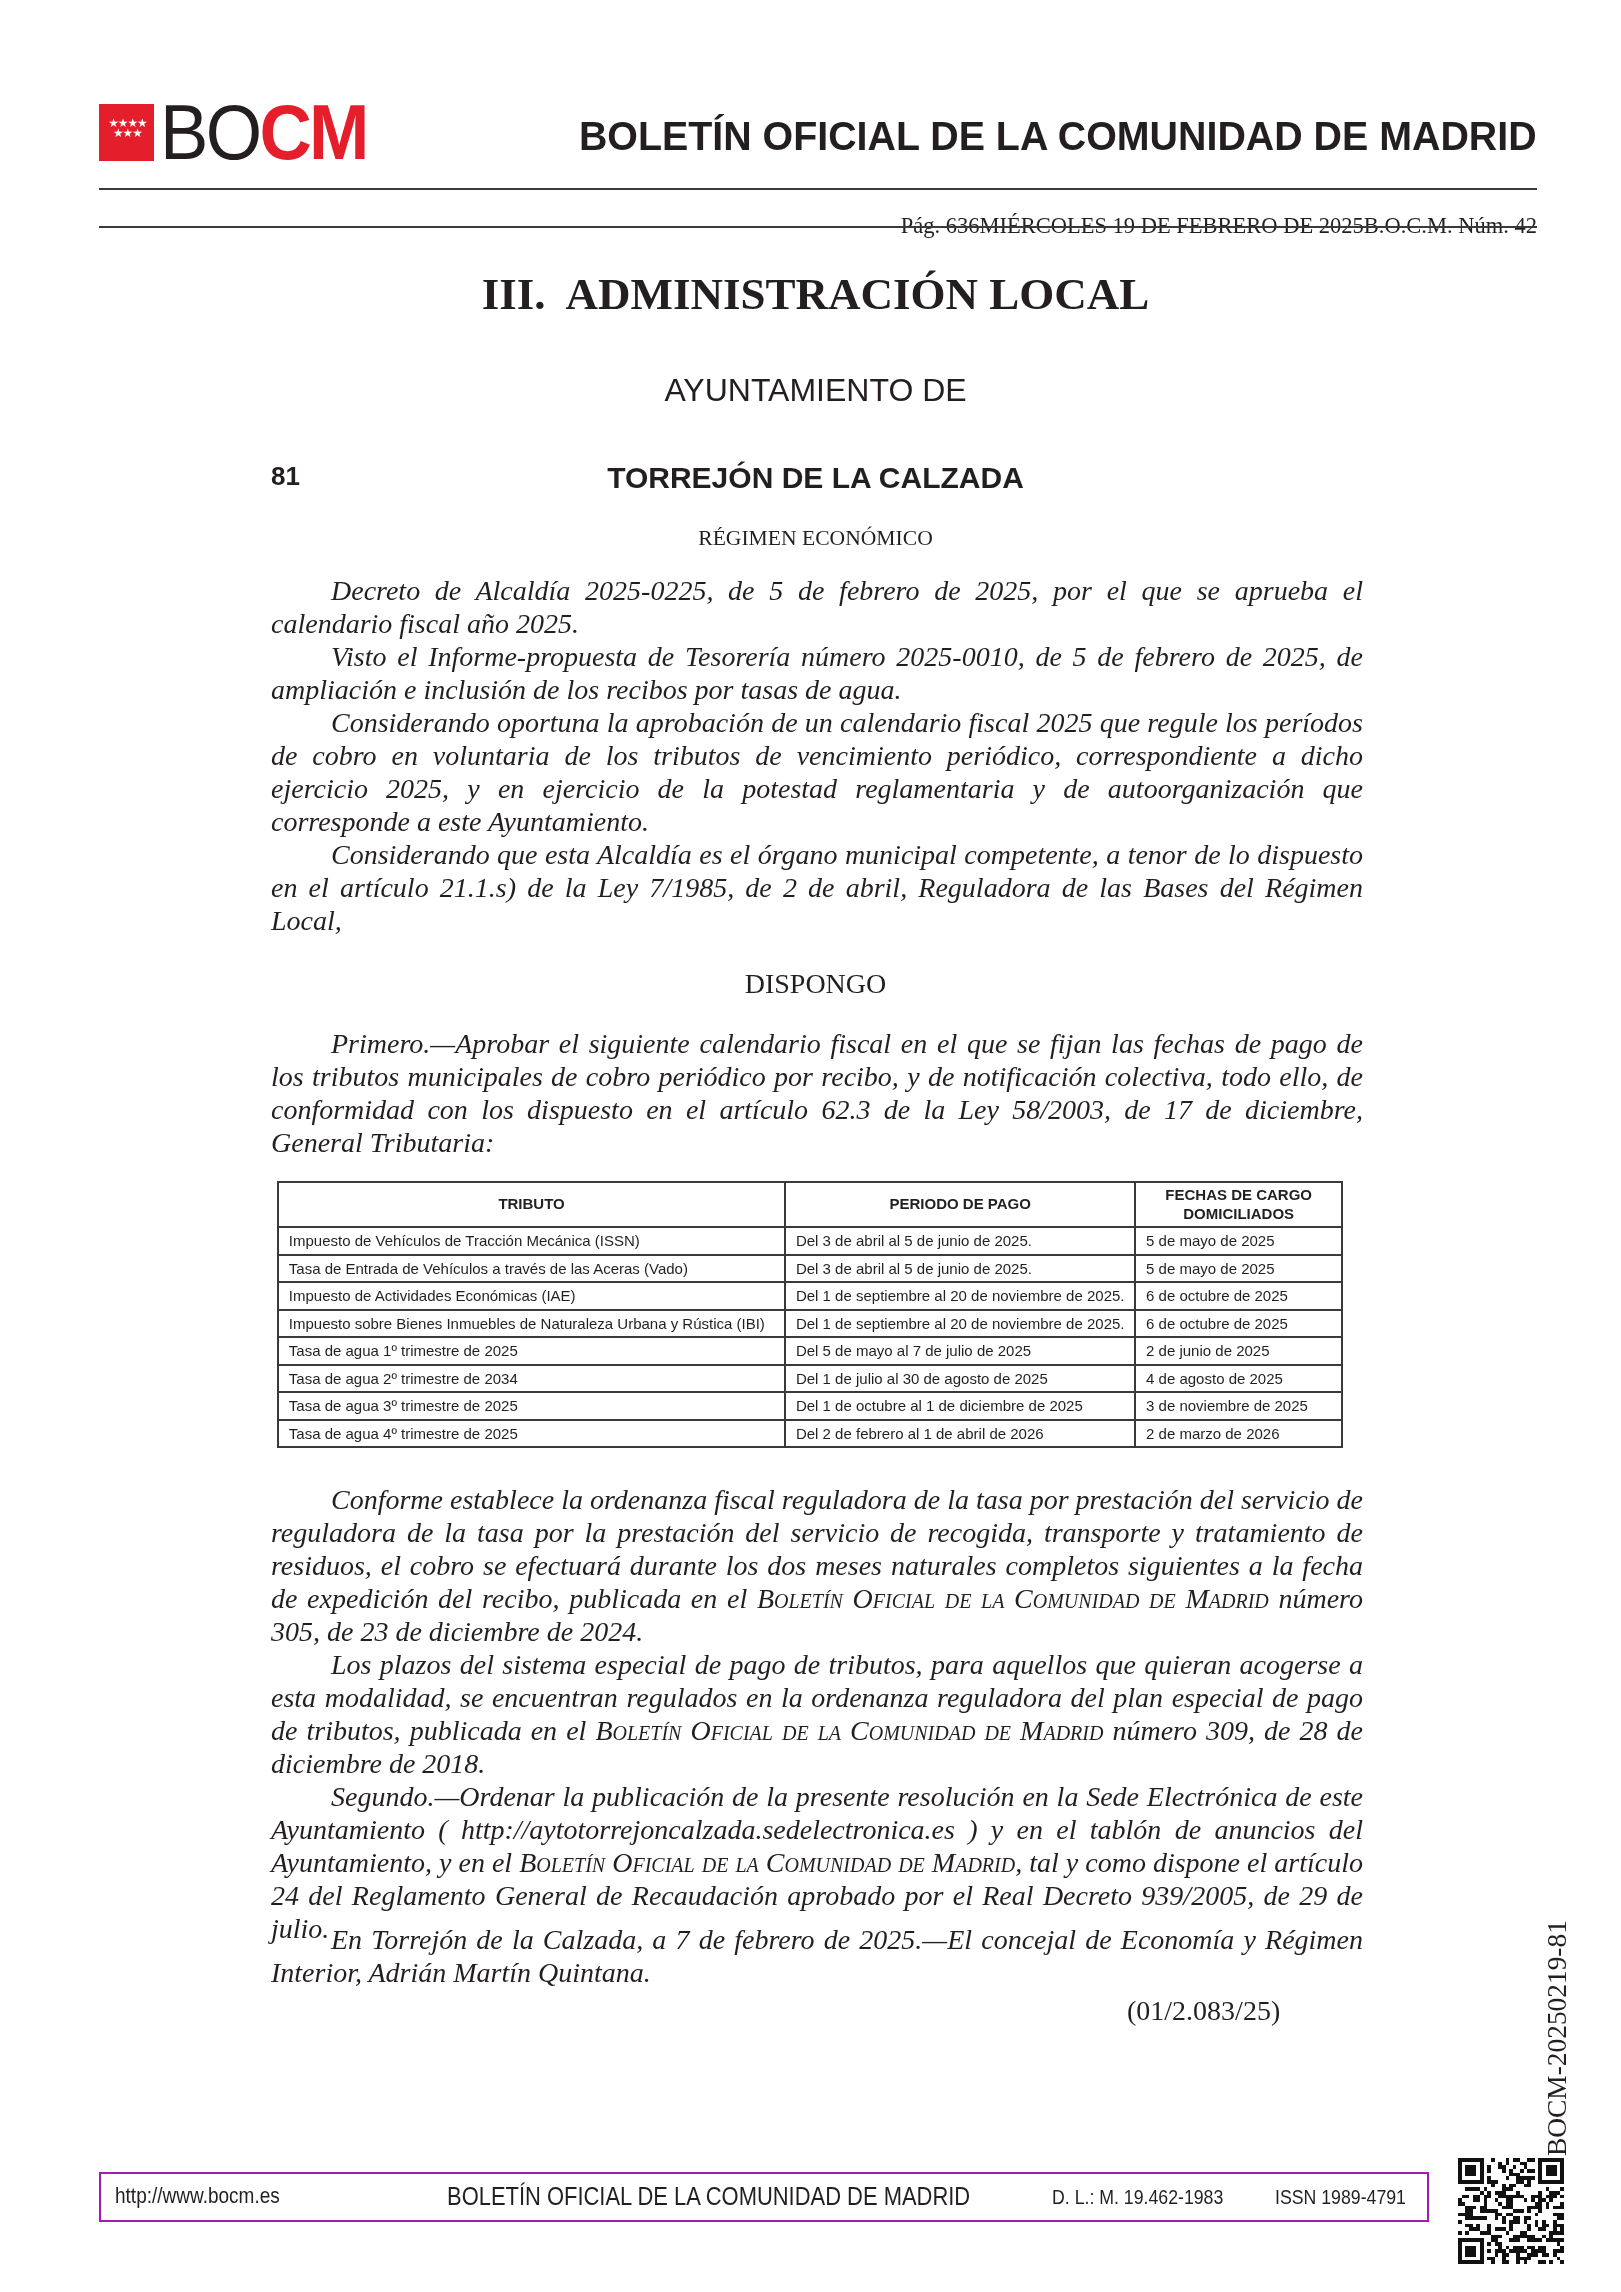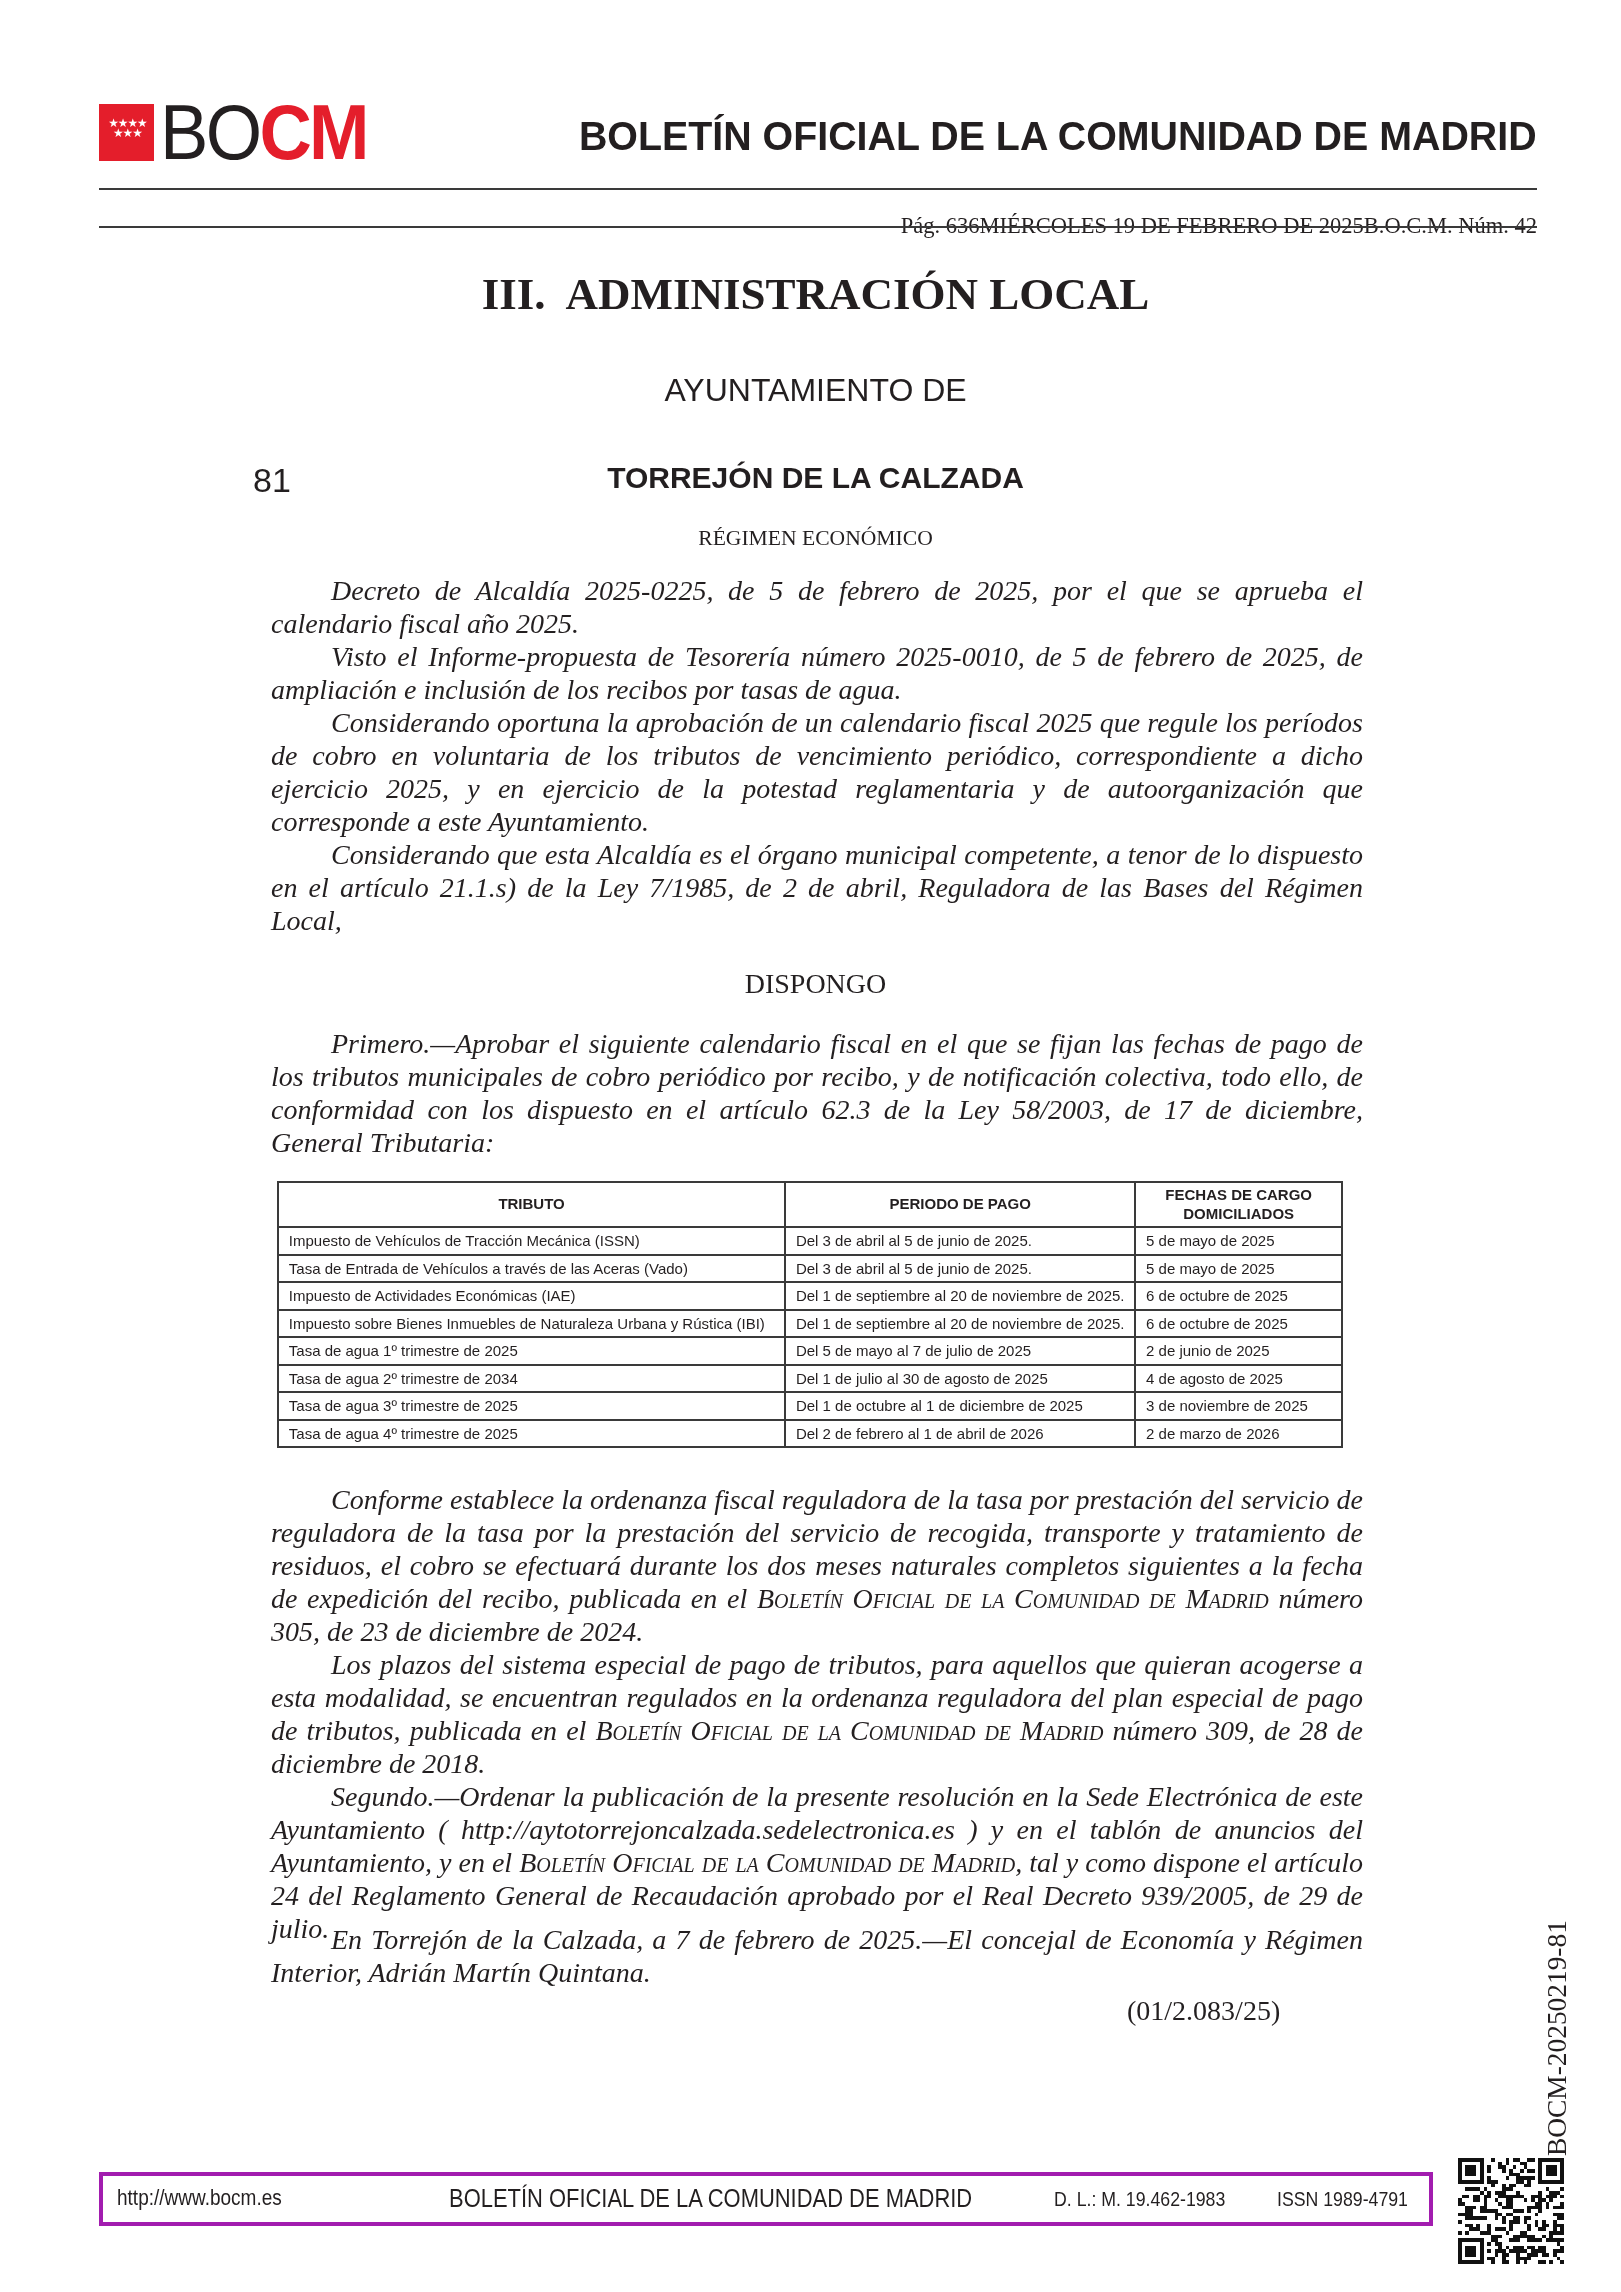--- a/index.html
+++ b/index.html
@@ -19,21 +19,21 @@
     #header-title { right: 84px; top: 113px; font-size: 41px; font-weight: bold; letter-spacing: 0px; white-space: nowrap; transform: scaleX(0.96); transform-origin: right center; }
 
     .rule { left: 99px; width: 1438px; height: 0; border-top: 2.9px solid #3a3a3a; }
     #rule-top { top: 188px; }
     #rule-bottom { top: 226px; }
 
     #dateline { left: 99px; width: 1438px; top: 211px; height: 29px; display: flex; justify-content: flex-end; align-items: center; font-size: 22.5px; }
 
     #section-title { left: 0; width: 1631px; top: 268px; text-align: center; font-size: 45px; font-weight: bold; }
     #ayuntamiento-label { left: 0; width: 1631px; top: 372px; text-align: center; font-size: 32px; }
-    #notice-number { left: 253px; top: 461px; font-size: 34px; font-weight: normal; }
+    #notice-number { left: 271px; top: 461px; font-size: 26px; font-weight: bold; }
     #municipality { left: 0; width: 1631px; top: 461px; text-align: center; font-size: 30px; font-weight: bold; }
     #subject { left: 0; width: 1631px; top: 526px; text-align: center; font-size: 21.6px; }
 
     .body-text { left: 271px; width: 1092px; font-size: 28px; line-height: 33px; text-align: justify; }
     .body-text p { margin: 0; text-indent: 60px; font-style: italic; }
     .sc { font-variant: small-caps; }
 
     #block-1 { top: 574px; }
     #disponga { left: 0; width: 1631px; top: 968px; text-align: center; font-size: 28px; }
     #block-2 { top: 1027px; }
@@ -44,21 +44,21 @@
     #fiscal-table th { height: 43px; text-align: center; font-weight: bold; font-size: 15px; line-height: 18.6px; }
     #fiscal-table col.c1 { width: 515px; }
     #fiscal-table col.c2 { width: 325px; }
     #fiscal-table col.c3 { width: 226px; }
 
     #block-3 { top: 1483px; }
     #block-4 { top: 1923px; }
     #reference { left: 1127px; top: 1995px; font-size: 28px; }
 
     
-    #footer-box { left: 99px; top: 2172px; width: 1326px; height: 46px; border: 4px solid #a21caf; font-family: "Liberation Sans", sans-serif; }
+    #footer-box { left: 99px; top: 2172px; width: 1326px; height: 46px; border: 2px solid #a21caf; font-family: "Liberation Sans", sans-serif; }
     #footer-url { position: absolute; left: 13.7px; top: 8.8px; font-size: 21.6px; transform: scaleX(0.88); transform-origin: left; }
     #footer-title { position: absolute; left: 346px; top: 7.8px; font-size: 25.5px; transform: scaleX(0.86); transform-origin: left; white-space: nowrap; }
     #footer-dl { position: absolute; left: 951px; top: 10.8px; font-size: 20.6px; transform: scaleX(0.86); transform-origin: left; white-space: nowrap; }
     #footer-issn { position: absolute; left: 1174px; top: 10.8px; font-size: 20.6px; transform: scaleX(0.86); transform-origin: left; white-space: nowrap; }
 
     #qr-code { left: 1458px; top: 2158px; width: 106px; height: 106px; }
     #vertical-id { left: 1542px; top: 2156px; font-size: 27.4px; transform: rotate(-90deg); transform-origin: left top; white-space: nowrap; }
   </style>
 </head>
 <body>

